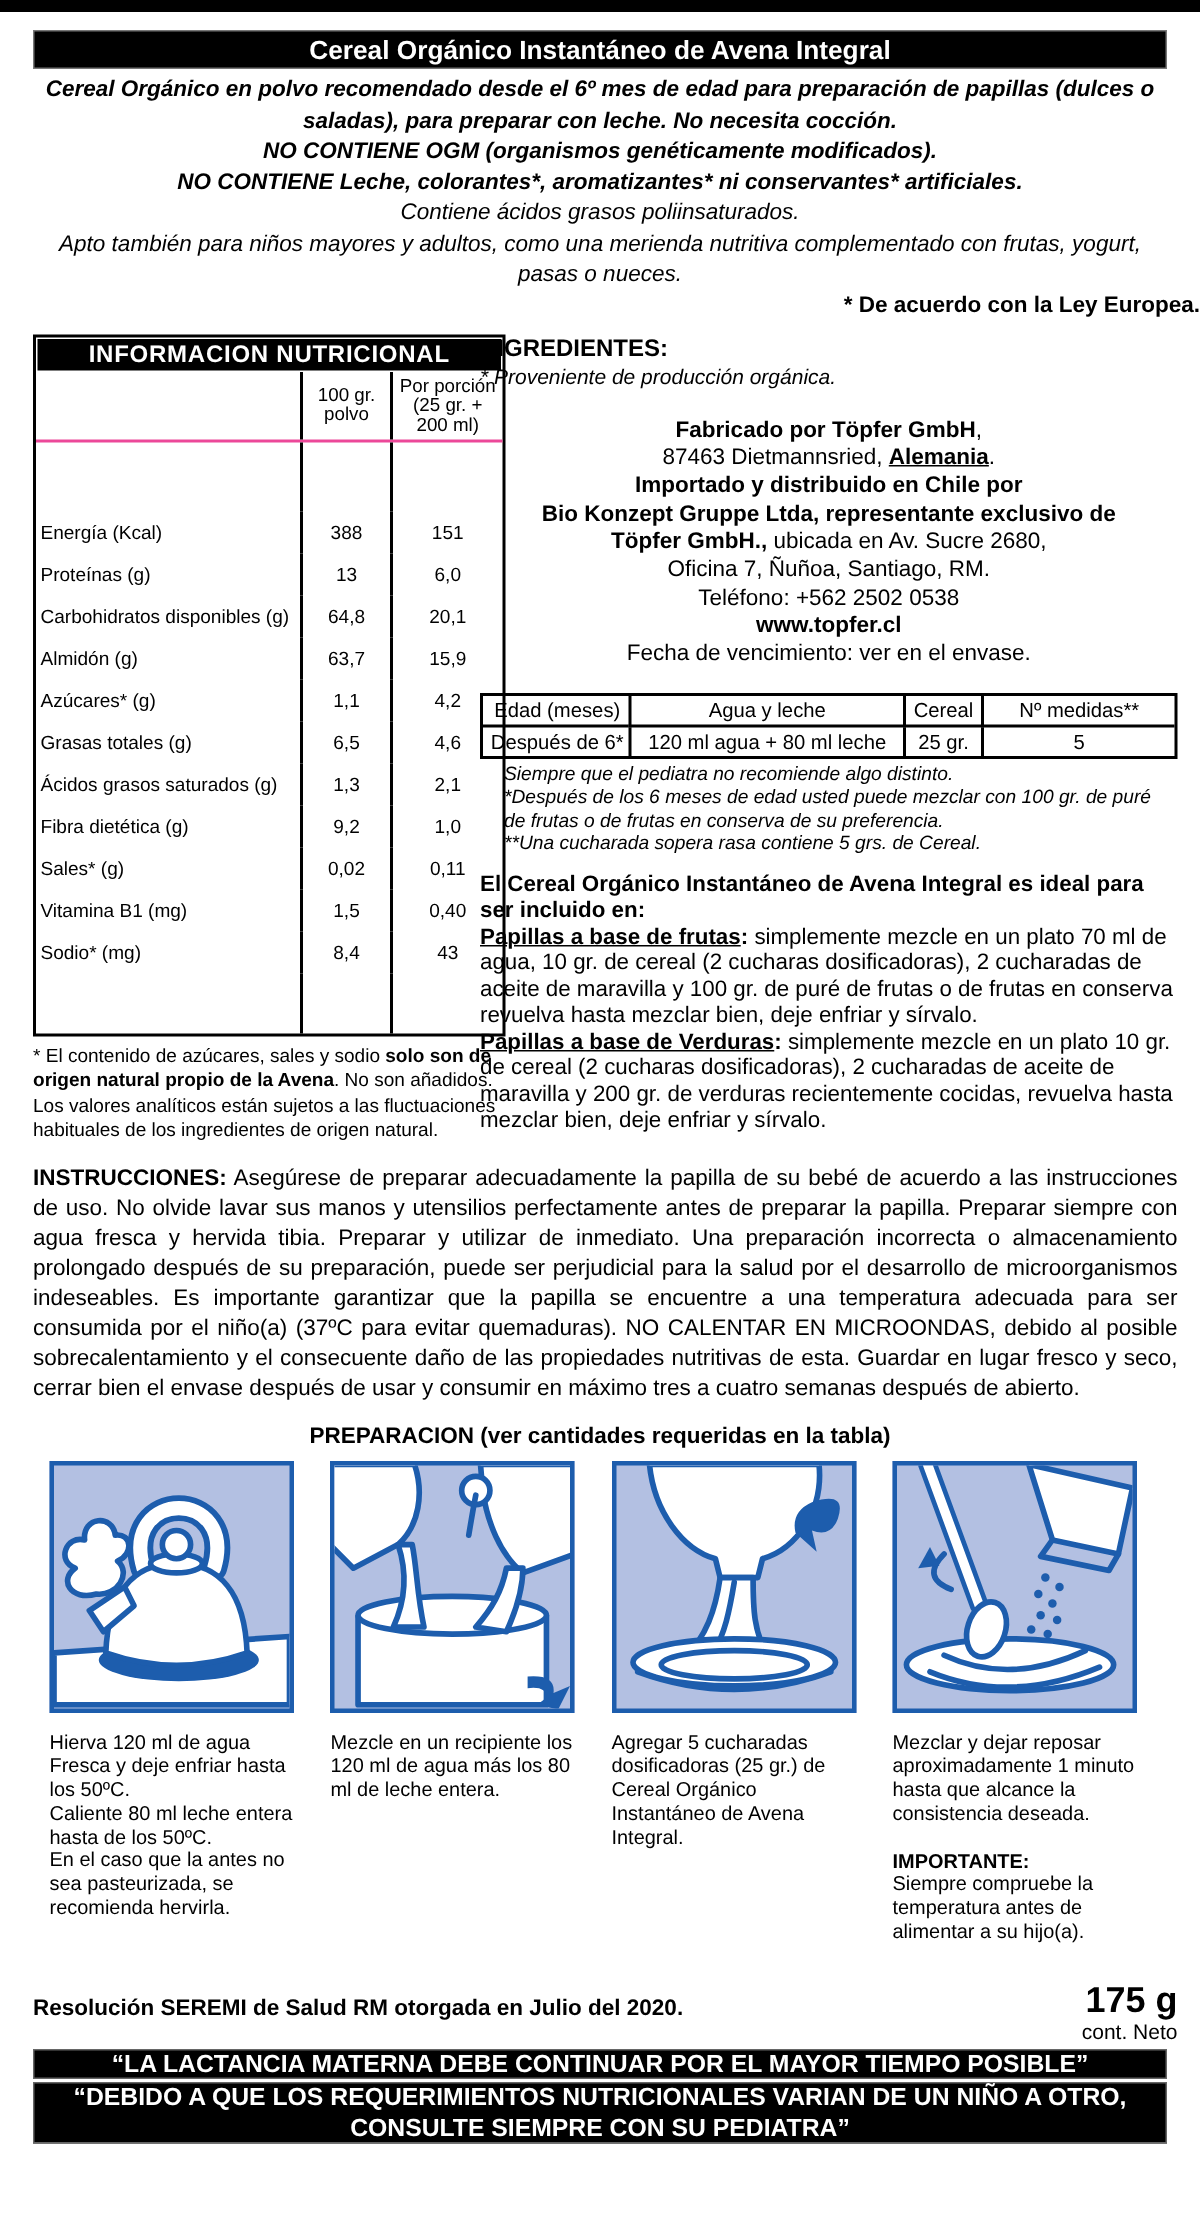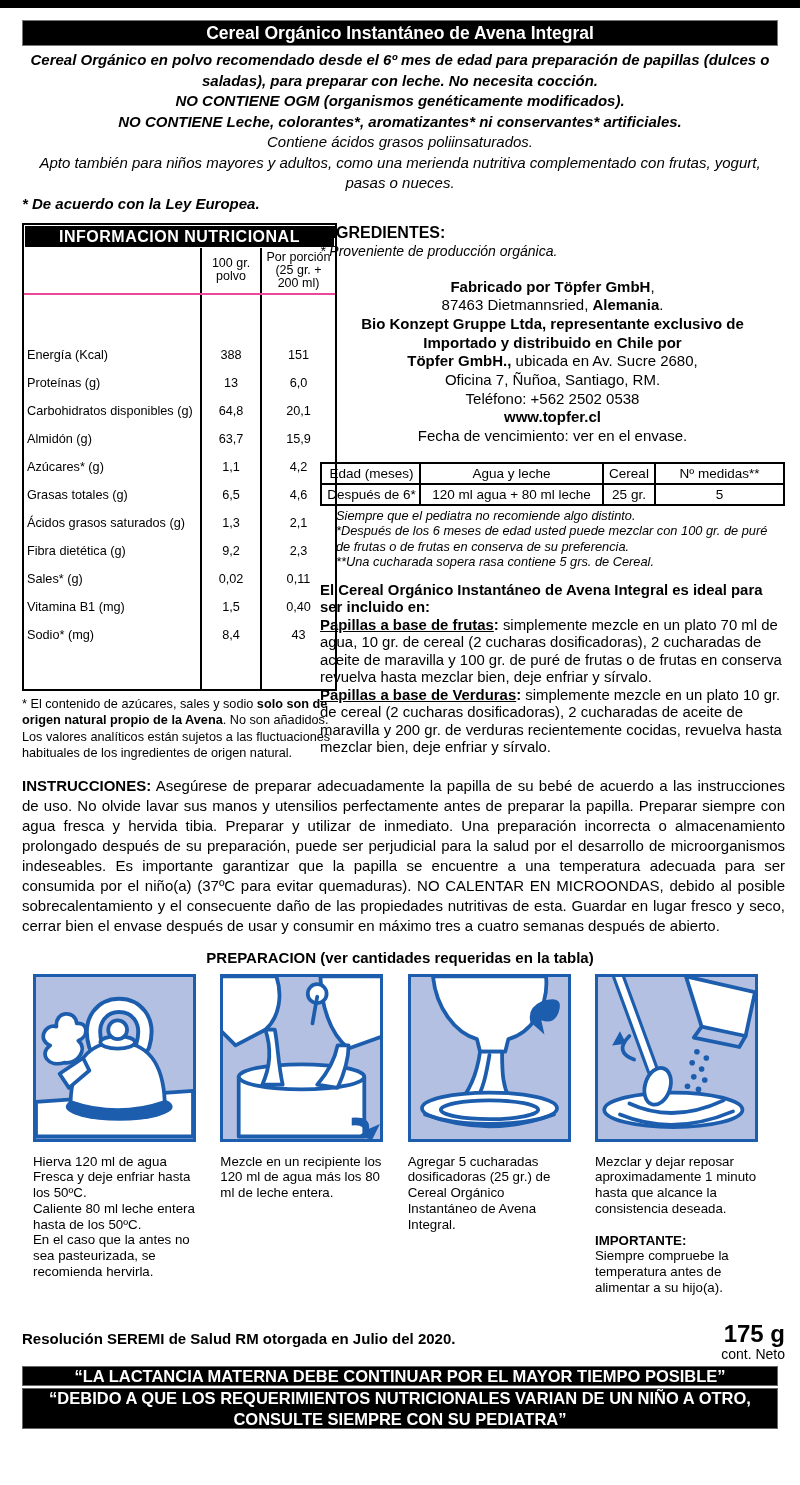--- a/index.html
+++ b/index.html
@@ -13,21 +13,21 @@
   }
   .topstrip{position:absolute;top:0;left:0;width:800px;height:8px;background:var(--bar-bg);}
   .titlebar{
     margin:20px 22px 4px 22px;background:var(--bar-bg);color:var(--bar-fg);
     text-align:center;font-weight:bold;font-size:17.5px;line-height:26px;height:26px;
     box-shadow:inset 0 0 0 1px #777;
   }
   .intro{margin:2px 28px 0 28px;text-align:center;font-size:15px;line-height:20.5px;}
   .intro p{font-style:italic;}
   .intro .b{font-weight:bold;}
-  .euronote{margin:0 0 0 22px;text-align:left;font-weight:bold;font-style:italic;font-size:15px;line-height:20px;}
+  .euronote{margin:0 0 0 4px;text-align:right;font-weight:bold;font-size:15px;line-height:20px;}
 
   .columns{display:flex;margin:9px 15px 0 22px;gap:9px;}
   .leftcol{width:289px;flex:none;}
   .rightcol{flex:1;min-width:0;}
 
   
   .ntable{border:2px solid #000;width:315px;}
   .ntitle{
     margin:1px;background:var(--bar-bg);color:var(--bar-fg);text-align:center;
     font-weight:bold;font-size:16px;line-height:21px;height:21px;letter-spacing:.5px;
@@ -155,21 +155,21 @@
         <div class="c3">4,6</div>
       </div>
       <div class="nrow nbodyrow">
         <div class="c1">Ácidos grasos saturados (g)</div>
         <div class="c2">1,3</div>
         <div class="c3">2,1</div>
       </div>
       <div class="nrow nbodyrow">
         <div class="c1">Fibra dietética (g)</div>
         <div class="c2">9,2</div>
-        <div class="c3">2,3</div>
+        <div class="c3">1,0</div>
       </div>
       <div class="nrow nbodyrow">
         <div class="c1">Sales* (g)</div>
         <div class="c2">0,02</div>
         <div class="c3">0,11</div>
       </div>
       <div class="nrow nbodyrow">
         <div class="c1">Vitamina B1 (mg)</div>
         <div class="c2">1,5</div>
         <div class="c3">0,40</div>
@@ -187,23 +187,23 @@
     </div>
     <p class="nfoot"><span>* El contenido de azúcares, sales y sodio </span><span style="font-weight: bold;">solo son de origen natural propio de la Avena</span><span>. No son añadidos. Los valores analíticos están sujetos a las fluctuaciones habituales de los ingredientes de origen natural.</span></p>
   </div>
 
   <div class="rightcol">
     <div class="ing-title">INGREDIENTES:</div>
     <div class="ing-note">* Proveniente de producción orgánica.</div>
 
     <div class="maker">
       <div><span style="font-weight: bold;">Fabricado por Töpfer GmbH</span><span>,</span></div>
-      <div><span>87463 Dietmannsried, </span><span style="font-weight: bold;">Alemania</span><span>.</span></div>
+      <div><span>87463 Dietmannsried, </span><span style="font-weight: bold; text-decoration: underline;">Alemania</span><span>.</span></div>
+      <div><span style="font-weight: bold;">Importado y distribuido en Chile por</span></div>
       <div><span style="font-weight: bold;">Bio Konzept Gruppe Ltda, representante exclusivo de</span></div>
-      <div><span style="font-weight: bold;">Importado y distribuido en Chile por</span></div>
       <div><span style="font-weight: bold;">Töpfer GmbH.,</span><span> ubicada en Av. Sucre 2680,</span></div>
       <div><span>Oficina 7, Ñuñoa, Santiago, RM.</span></div>
       <div><span>Teléfono: +562 2502 0538</span></div>
       <div><span style="font-weight: bold;">www.topfer.cl</span></div>
       <div><span>Fecha de vencimiento: ver en el envase.</span></div>
     </div>
 
     <div class="dtable">
       <div class="drow dhead">
         <div class="d1">Edad (meses)</div>

